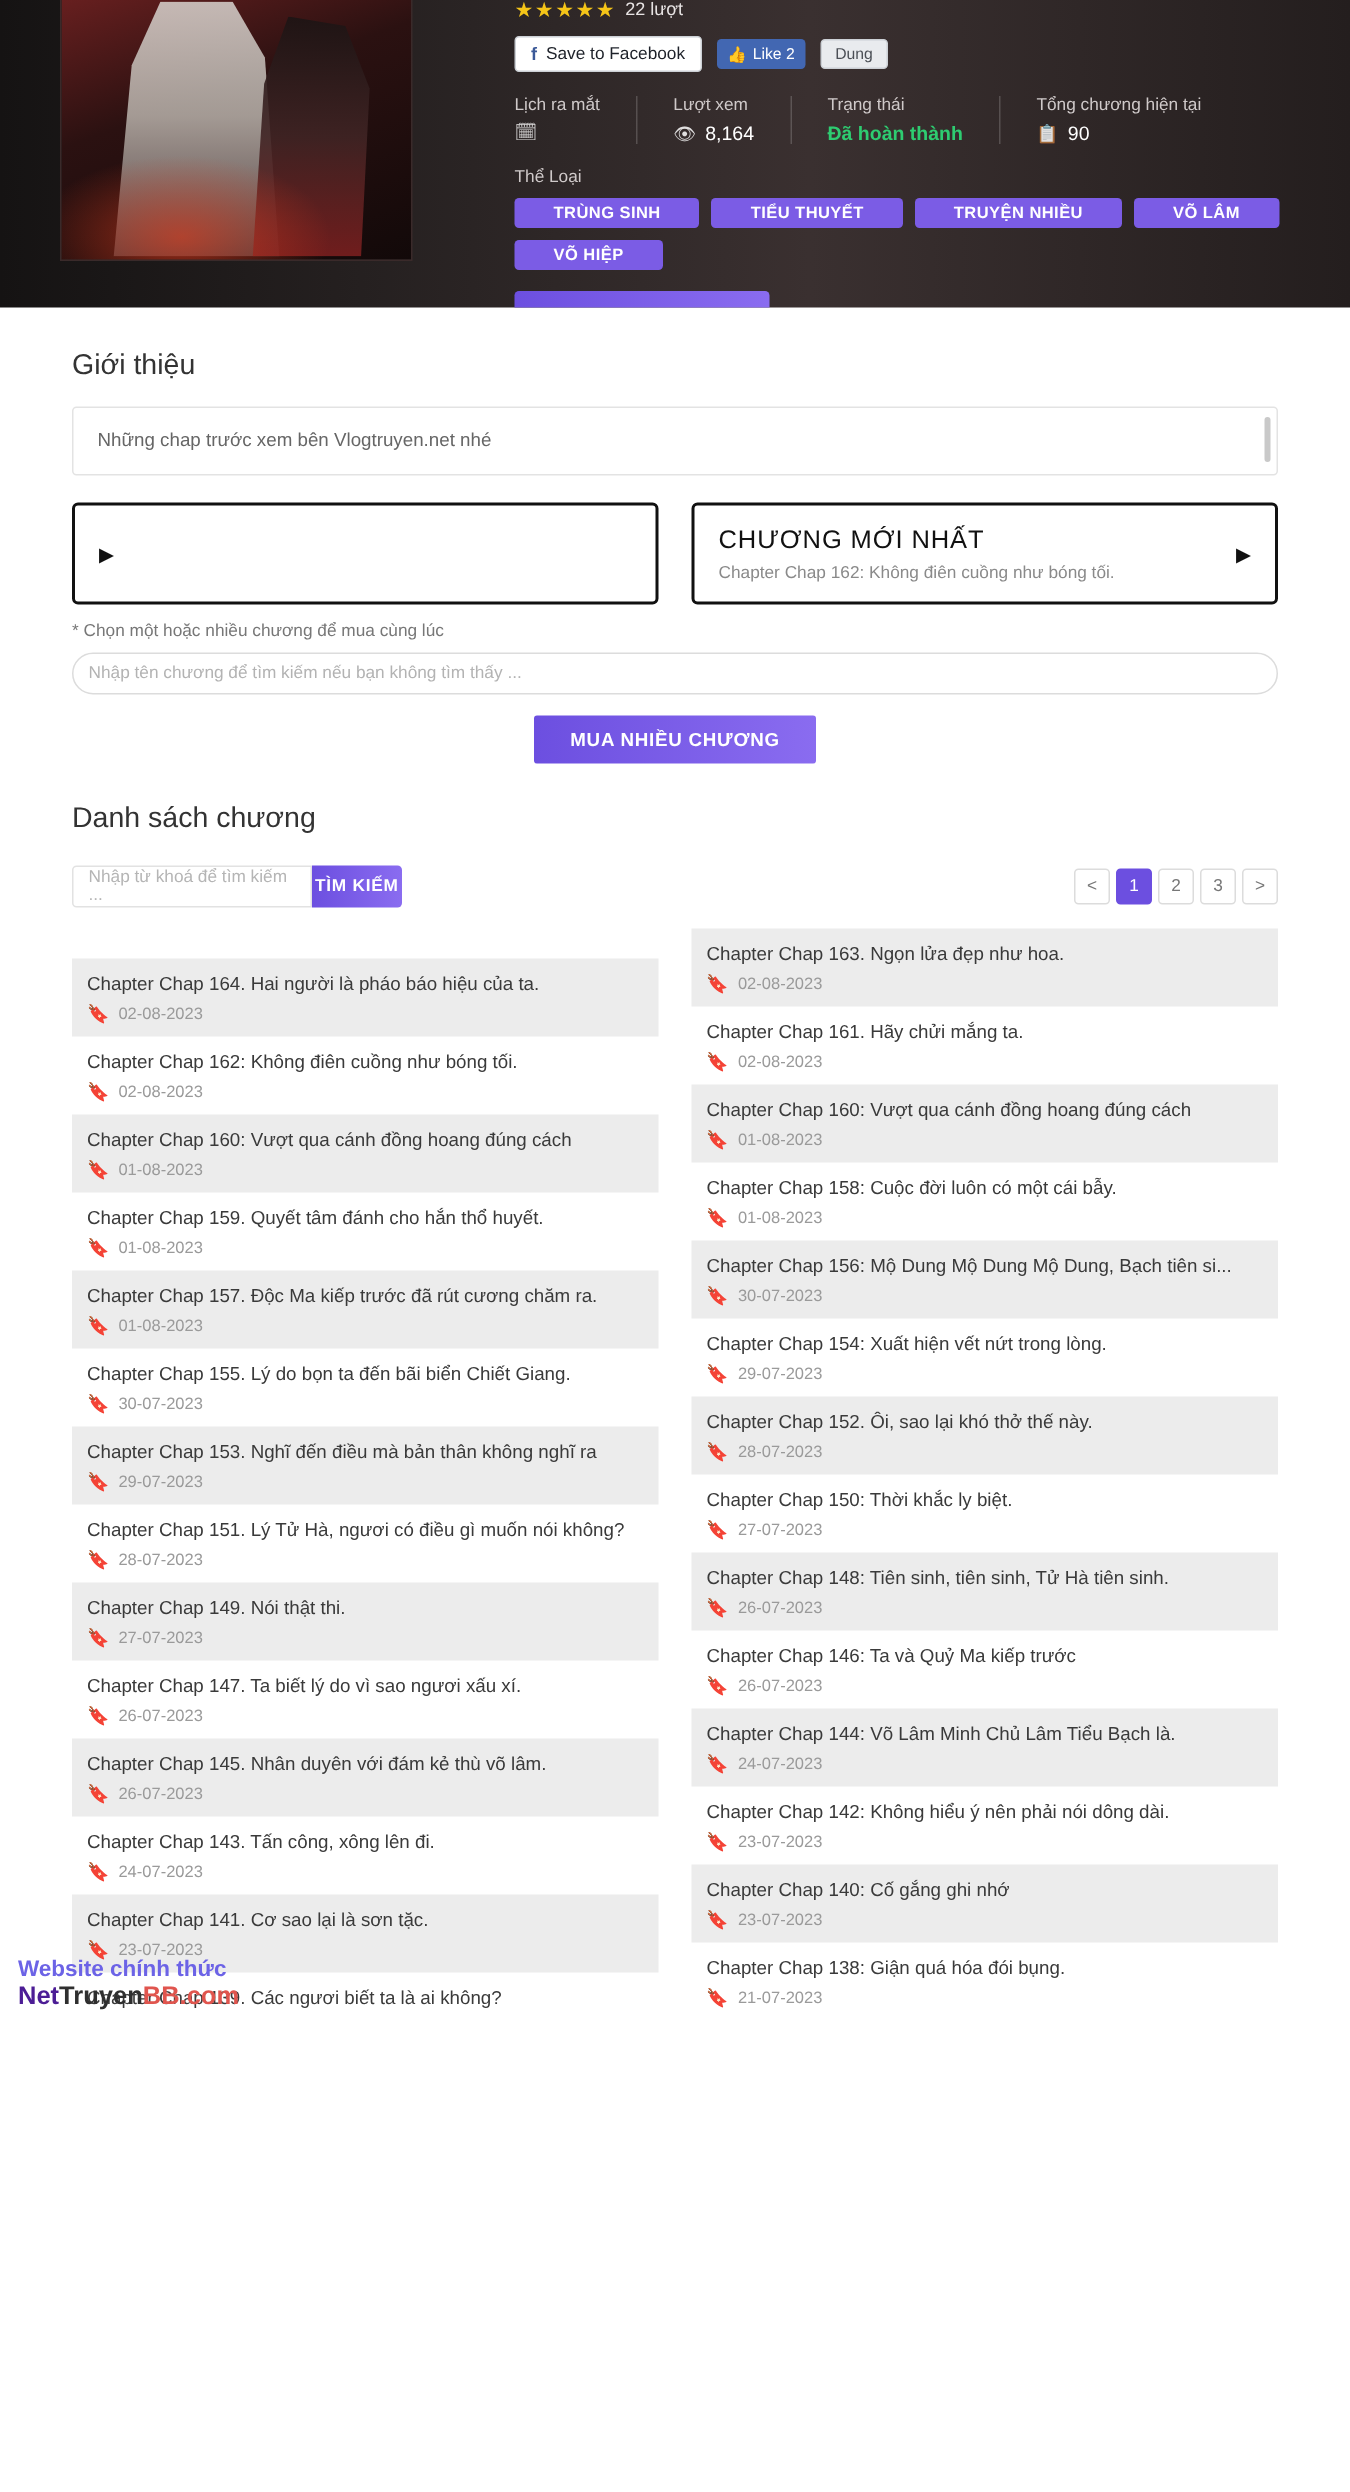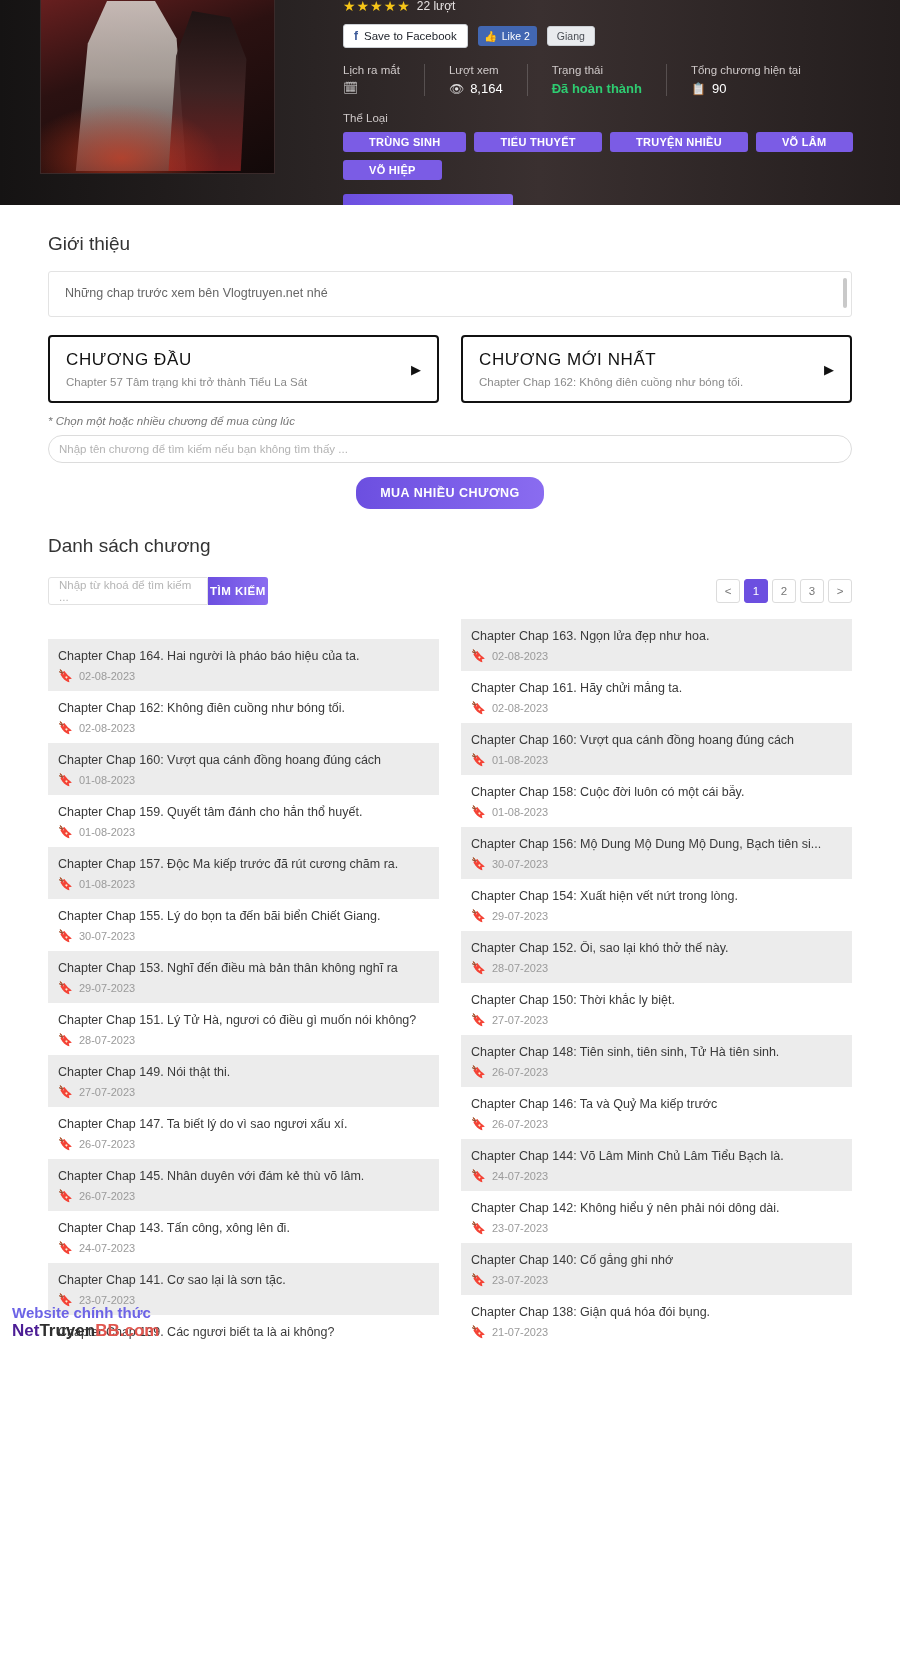--- a/index.html
+++ b/index.html
@@ -113,27 +113,27 @@
   .chap-card .ttl { font-size:17px; color:#111; letter-spacing:.6px; }
   .chap-card .sub { font-size:11.5px; color:#8a8a8a; margin-top:6px; }
   .arrow { font-size:13px; color:#111; }
 
   .promo {
     margin-top:22px; border:1px dashed #e0574f; border-radius:3px;
     padding:10px 14px; color:#e0574f; font-style:italic; font-size:11.5px; line-height:15.5px;
   }
   .promo .head { font-weight:bold; margin-bottom:3px; }
 
-  .note { font-size:11.5px; color:#777; margin-top:12px;font-style:italic; }
+  .note { font-size:11.5px; color:#777; margin-top:12px; }
   .search-wide {
     margin-top:8px; width:100%; height:28px; border:1px solid #dcdcdc; border-radius:14px;
     background:#fff; font-size:11.5px; color:#b3b3b3; padding:0 10px; display:flex; align-items:center;
   }
   .buy-btn {
-    margin: 14px auto 4px auto; width:188px; height:32px; border-radius:14px;
+    margin: 14px auto 4px auto; width:188px; height:32px; border-radius:2px;
     background: linear-gradient(90deg,#6c4fe0,#8a6cf0); color:#fff;
     font-size:12.5px; font-weight:bold; letter-spacing:.5px;
     display:flex; align-items:center; justify-content:center;
   }
 
   
   .list-head { display:flex; align-items:center; justify-content:space-between; margin-top:20px; }
   .srch-wrap { display:flex; align-items:center; }
   .srch-input {
     width:160px; height:28px; border:1px solid #e2e2e2; border-radius:3px 0 0 3px;
@@ -192,21 +192,21 @@
         <div class="social-row">
           <div class="fb-save">
             <span class="fbicon">f</span>
             <span>Save to Facebook</span>
           </div>
           <div class="fb-like">
             <span>👍</span>
             <span>Like 2</span>
           </div>
           <div class="fb-share">
-            <span>Giang</span>
+            <span>Dung</span>
           </div>
         </div>
 
         <div class="meta-row">
           <div class="meta-col">
             <div class="meta-label">Lịch ra mắt</div>
             <div class="meta-value">
               <span class="mini-ic">🗓</span>
               <span></span>
             </div>
@@ -251,24 +251,20 @@
   <div class="content">
 
     <h2 class="section-title">Giới thiệu</h2>
     <div class="intro-box">
       <span>Những chap trước xem bên Vlogtruyen.net nhé</span>
       <div class="scroll"></div>
     </div>
 
     <div class="chap-cards">
       <div class="chap-card">
-        <div>
-          <div class="ttl">CHƯƠNG ĐẦU</div>
-          <div class="sub">Chapter 57 Tâm trạng khi trở thành Tiểu La Sát</div>
-        </div>
         <div class="arrow">▶</div>
       </div>
       <div class="chap-card">
         <div>
           <div class="ttl">CHƯƠNG MỚI NHẤT</div>
           <div class="sub">Chapter Chap 162: Không điên cuồng như bóng tối.</div>
         </div>
         <div class="arrow">▶</div>
       </div>
     </div>

